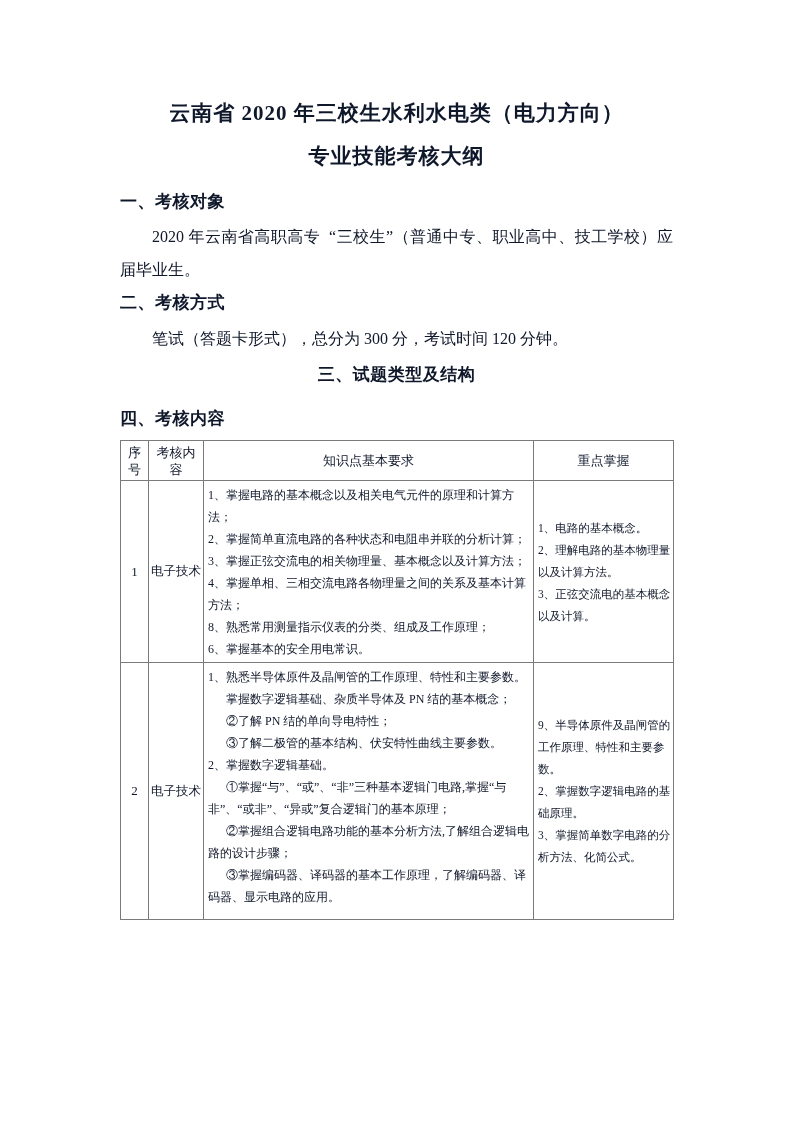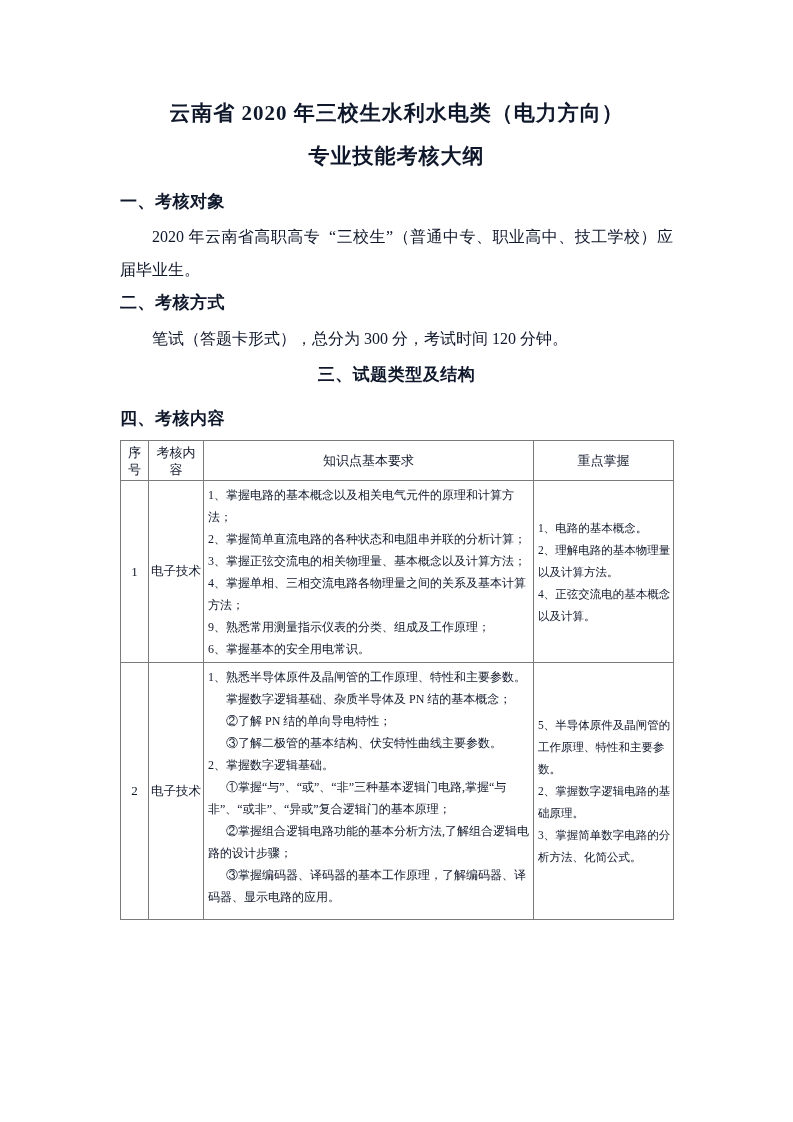--- a/index.html
+++ b/index.html
@@ -131,44 +131,44 @@
       </thead>
       <tbody>
           <tr class="r1">
             <td class="c-no">1</td>
             <td class="c-subject">电子技术</td>
             <td class="c-req">
               <div class="req-line">1、掌握电路的基本概念以及相关电气元件的原理和计算方法；</div>
               <div class="req-line">2、掌握简单直流电路的各种状态和电阻串并联的分析计算；</div>
               <div class="req-line">3、掌握正弦交流电的相关物理量、基本概念以及计算方法；</div>
               <div class="req-line">4、掌握单相、三相交流电路各物理量之间的关系及基本计算方法；</div>
-              <div class="req-line">9、熟悉常用测量指示仪表的分类、组成及工作原理；</div>
+              <div class="req-line">8、熟悉常用测量指示仪表的分类、组成及工作原理；</div>
               <div class="req-line">6、掌握基本的安全用电常识。</div>
             </td>
             <td class="c-key">
               <div class="key-line">1、电路的基本概念。</div>
               <div class="key-line">2、理解电路的基本物理量以及计算方法。</div>
-              <div class="key-line">4、正弦交流电的基本概念以及计算。</div>
+              <div class="key-line">3、正弦交流电的基本概念以及计算。</div>
             </td>
           </tr>
           <tr class="r2">
             <td class="c-no">2</td>
             <td class="c-subject">电子技术</td>
             <td class="c-req">
               <div class="req-line">1、熟悉半导体原件及晶闸管的工作原理、特性和主要参数。</div>
               <div class="req-line sub">掌握数字逻辑基础、杂质半导体及 PN 结的基本概念；</div>
               <div class="req-line sub">②了解 PN 结的单向导电特性；</div>
               <div class="req-line sub">③了解二极管的基本结构、伏安特性曲线主要参数。</div>
               <div class="req-line">2、掌握数字逻辑基础。</div>
               <div class="req-line sub">①掌握“与”、“或”、“非”三种基本逻辑门电路,掌握“与非”、“或非”、“异或”复合逻辑门的基本原理；</div>
               <div class="req-line sub">②掌握组合逻辑电路功能的基本分析方法,了解组合逻辑电路的设计步骤；</div>
               <div class="req-line sub">③掌握编码器、译码器的基本工作原理，了解编码器、译码器、显示电路的应用。</div>
             </td>
             <td class="c-key">
-              <div class="key-line">5、半导体原件及晶闸管的工作原理、特性和主要参数。</div>
+              <div class="key-line">9、半导体原件及晶闸管的工作原理、特性和主要参数。</div>
               <div class="key-line">2、掌握数字逻辑电路的基础原理。</div>
               <div class="key-line">3、掌握简单数字电路的分析方法、化简公式。</div>
             </td>
           </tr>
         </tbody>
     </table>
 
   </div>
 </div>
 

